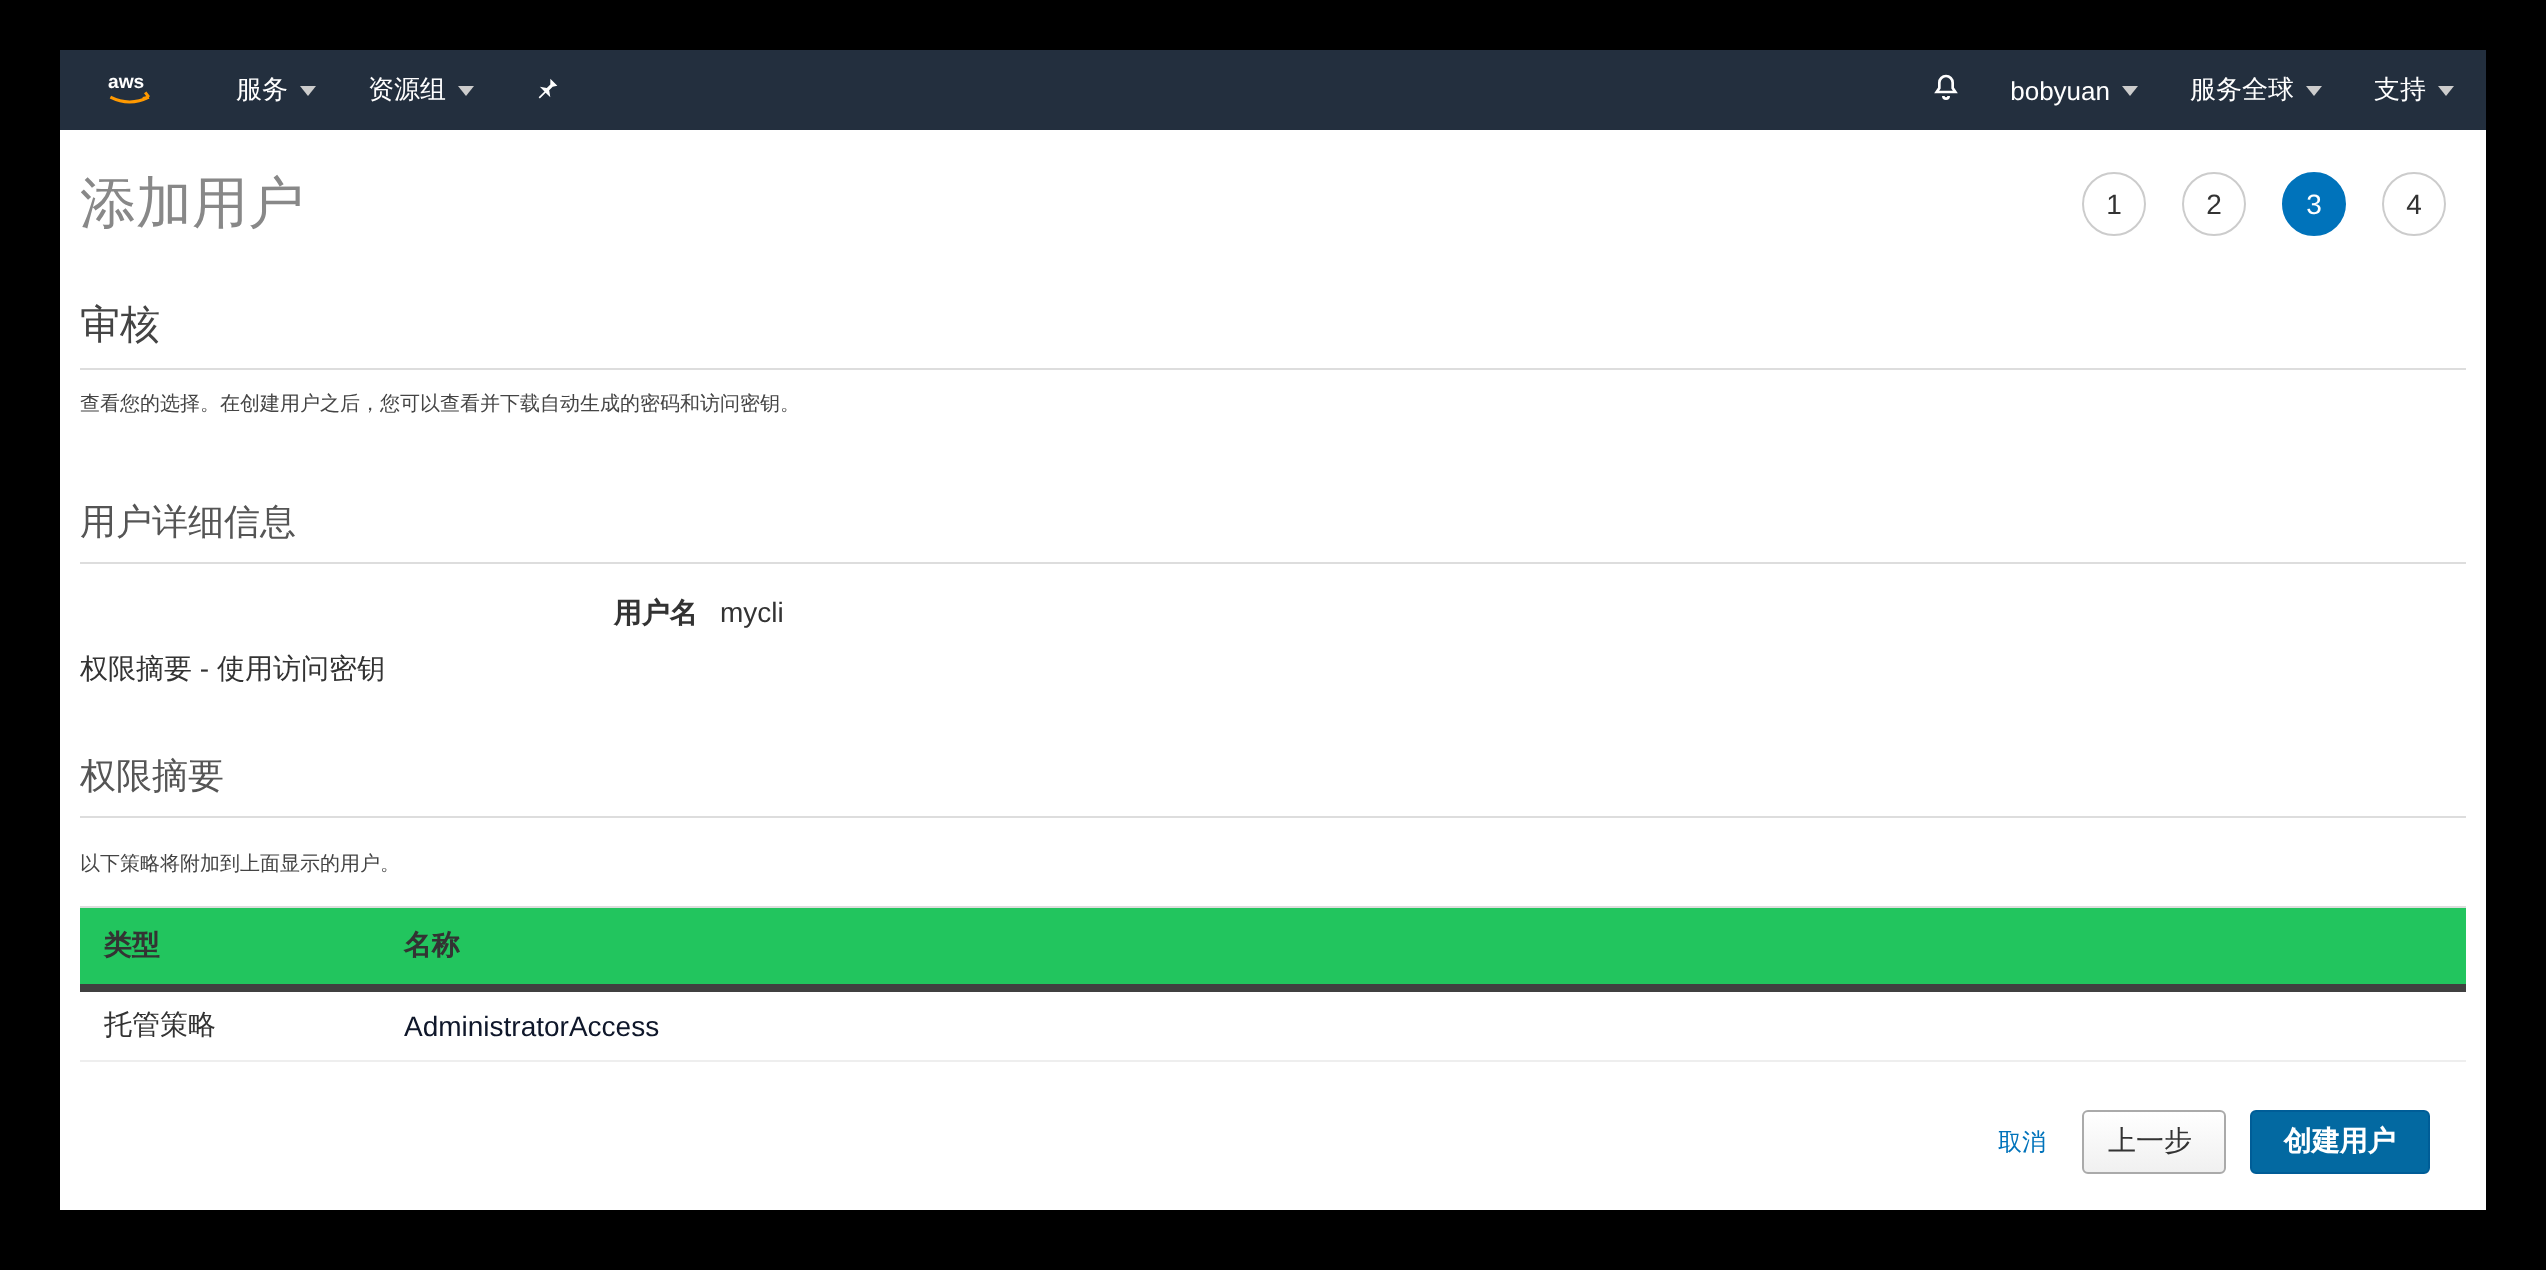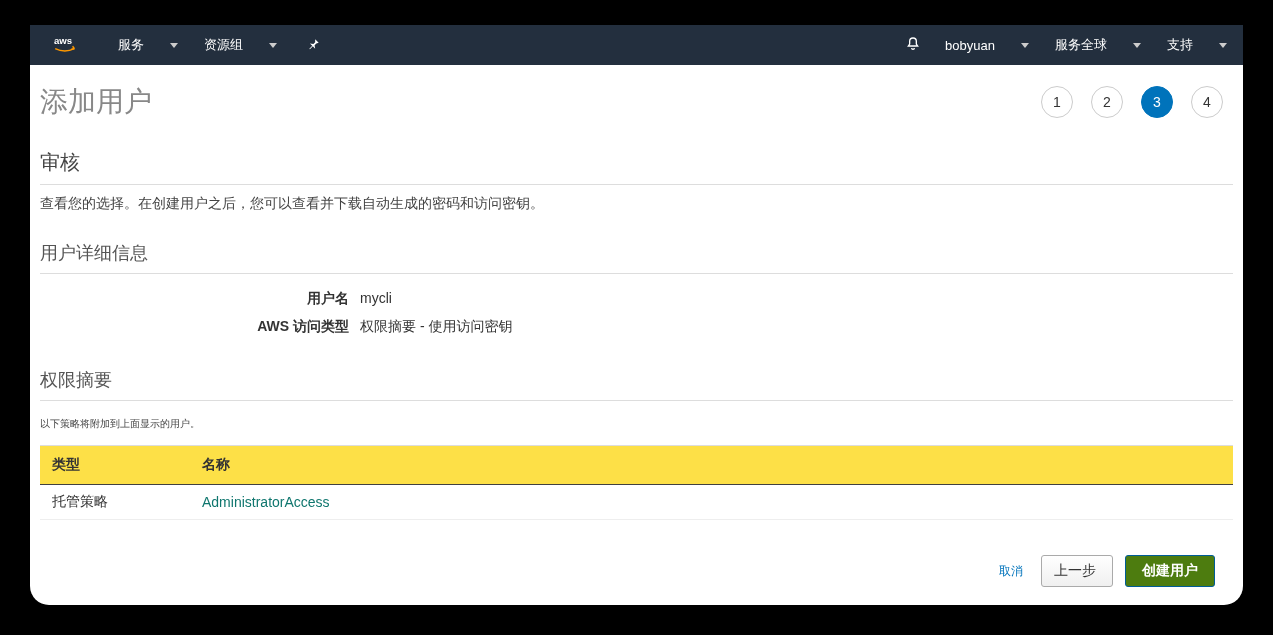--- a/index.html
+++ b/index.html
@@ -1,59 +1,59 @@
 <!DOCTYPE html>
 <html><head>
   <meta charset="utf-8">
   <style>
     * { margin: 0; padding: 0; box-sizing: border-box; }
     body { font-family: "Helvetica Neue", Arial, sans-serif; background: #000; width: 1273px; height: 635px; overflow: hidden; }
-    .frame { background: #fff; margin: 25px 30px; width: 1213px; height: 580px; display: flex; flex-direction: column; border-radius: 19px; }
+    .frame { background: #fff; margin: 25px 30px; width: 1213px; height: 580px; display: flex; flex-direction: column; }
     
     
     .topnav { background: #232f3e; height: 40px; display: flex; align-items: center; padding: 0 10px; color: #fff; font-size: 13px; }
     .logo { margin: 0 28px 0 14px; }
     .logo svg { display: block; }
-    .nav-item { display: flex; align-items: center; margin-right: 26px; cursor: pointer; gap: 20px; }
+    .nav-item { display: flex; align-items: center; margin-right: 26px; cursor: pointer; }
     .nav-item .caret { margin-left: 6px; }
     .pin-icon { margin-left: 4px; }
     .spacer { flex: 1; }
     .bell { margin-right: 24px; }
     
     
     .content { flex: 1; padding: 18px 10px 0 10px; display: flex; flex-direction: column; }
     .header-row { display: flex; align-items: center; margin-bottom: 28px; }
     .page-title { font-size: 28px; font-weight: 300; color: #888; }
     .steps { margin-left: auto; display: flex; gap: 18px; padding-right: 10px;}
     .step { width: 32px; height: 32px; border-radius: 50%; border: 1px solid #ccc; display: flex; align-items: center; justify-content: center; font-size: 14px; color: #333; background:#fff; }
     .step.active { background: #0073bb; border-color: #0073bb; color: #fff; }
     
     h2.section { font-size: 20px; font-weight: 400; color: #444; border-bottom: 1px solid #ddd; padding-bottom: 8px; margin-bottom: 10px; }
-    .desc { font-size: 14px; color: #444; margin-bottom: 28px; }
+    .desc { font-size: 10px; color: #444; margin-bottom: 40px; }
     
     h3.sub { font-size: 18px; font-weight: 400; color: #555; border-bottom: 1px solid #ddd; padding-bottom: 8px; margin-bottom: 16px; }
     
     .details { margin-bottom: 22px; }
     .detail-row { display: flex; font-size: 14px; margin-bottom: 10px; }
     .detail-label { width: 320px; text-align: right; font-weight: bold; color: #333; padding-right: 11px; }
     .detail-value { color: #333; }
     
     .policy-desc { font-size: 10px; color: #444; margin-bottom: 14px; }
     
     table.policies { width: 100%; border-collapse: collapse; font-size: 14px; }
-    table.policies th { text-align: left; background: #fde047; border-top: 1px solid #ddd; border-bottom: 1px solid #404040; padding: 10px 12px; font-weight: bold; color:#333;}
+    table.policies th { text-align: left; background: #22c55e; border-top: 1px solid #ddd; border-bottom: 4px solid #404040; padding: 10px 12px; font-weight: bold; color:#333;}
     table.policies td { padding: 8px 12px; border-bottom: 1px solid #eee; color: #333; }
-    table.policies td.link { color: #0f766e; }
+    table.policies td.link { color: #0f172a; }
     table.policies col.c1 { width: 150px; }
     
     .footer { margin-top: auto; display: flex; justify-content: flex-end; align-items: center; gap: 12px; padding: 14px 18px 18px; }
     .btn-link { color: #0073bb; font-size: 12px; cursor: pointer; background:none; border:none; margin-right: 6px;}
     .btn { font-size: 14px; padding: 6px 16px; border-radius: 3px; cursor: pointer; }
     .btn-default { background: linear-gradient(#fff,#f0f0f0); border: 1px solid #aaa; color: #333; padding-left: 12px; }
-    .btn-primary { background: #4d7c0f; border: 1px solid #005d97; color: #fff; font-weight: bold;}
+    .btn-primary { background: #0369a1; border: 1px solid #005d97; color: #fff; font-weight: bold;}
     
     .caret-icon { width:0; height:0; border-left:4px solid transparent; border-right:4px solid transparent; border-top:5px solid #ccc; display:inline-block;}
   </style>
 </head>
 <body>
 
 <div class="frame">
   <div class="topnav">
     <div class="logo">
       <svg width="36" height="22" viewBox="0 0 60 36">
@@ -109,21 +109,20 @@
     <h2 class="section">审核</h2>
     <div class="desc">查看您的选择。在创建用户之后，您可以查看并下载自动生成的密码和访问密钥。</div>
 
     <h3 class="sub">用户详细信息</h3>
     <div class="details">
       <div class="detail-row">
         <div class="detail-label">用户名</div>
         <div class="detail-value">mycli</div>
       </div>
       <div class="detail-row">
-        <div class="detail-label">AWS 访问类型</div>
         <div class="detail-value">权限摘要 - 使用访问密钥</div>
       </div>
     </div>
 
     <h3 class="sub">权限摘要</h3>
     <div class="policy-desc">以下策略将附加到上面显示的用户。</div>
 
     <table class="policies">
       <colgroup>
           <col class="c1">

